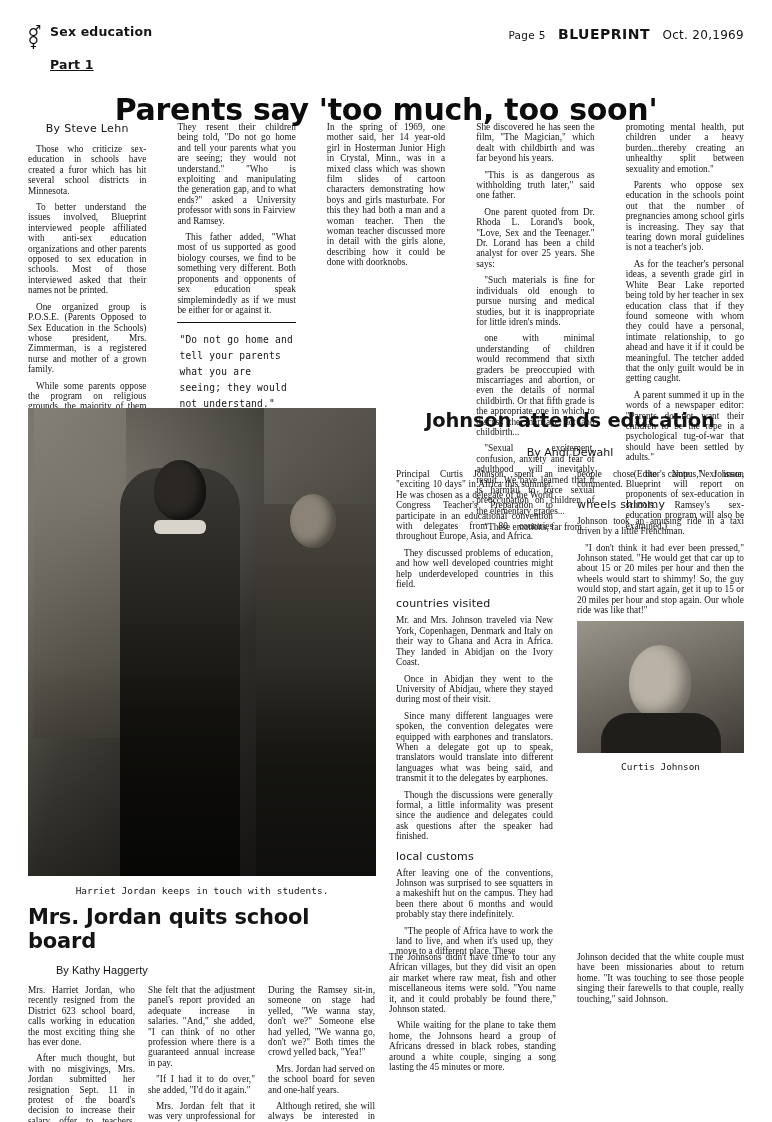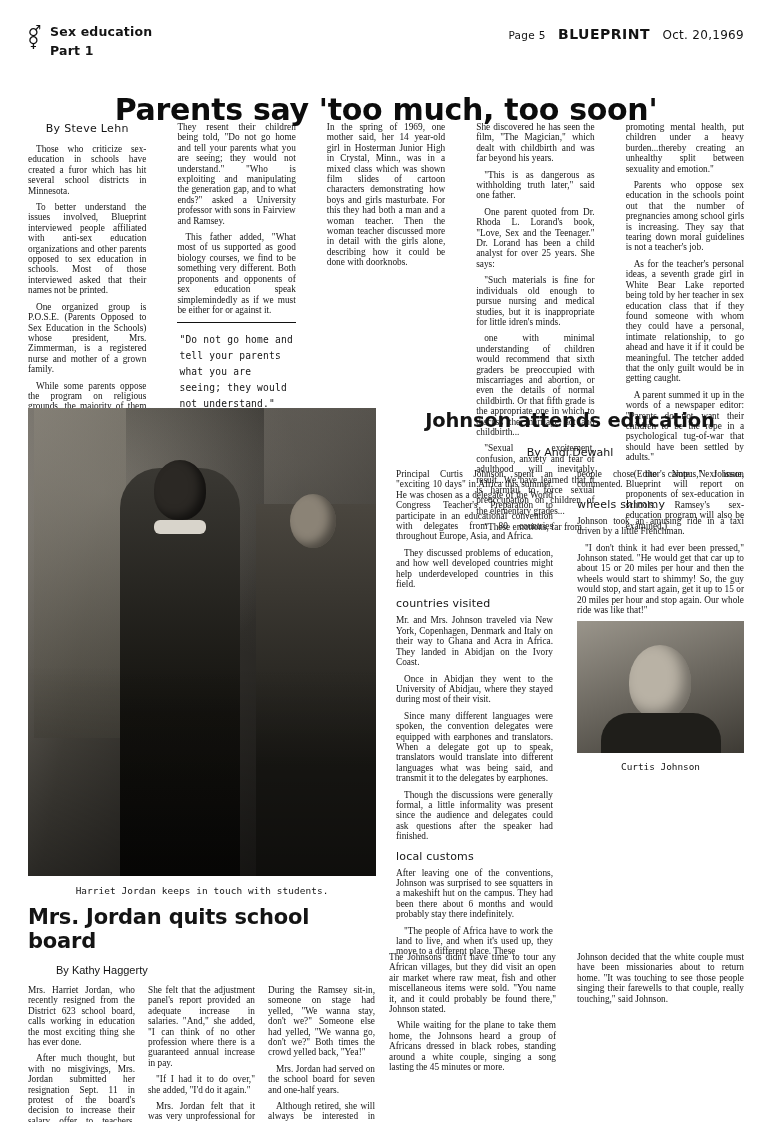--- a/index.html
+++ b/index.html
@@ -33,21 +33,21 @@
     width:16px;
   }
   .gender-glyph div { line-height:11px; }
   .mast-title {
     font-family:"DejaVu Sans", sans-serif;
     font-weight:bold;
     font-size:12.5px;
     line-height:12.5px;
     letter-spacing:0.2px;
   }
-  .mast-title div:last-child { margin-top:6px; }
+  .mast-title div:last-child { margin-top:20px;text-decoration:underline; }
   .mast-right {
     position:absolute; right:0; top:0;
     font-family:"DejaVu Sans", sans-serif;
     font-size:12px;
     letter-spacing:0.3px;
     white-space:nowrap;
   }
   .mast-right .pg { font-size:10.5px; }
   .mast-right .bp { font-weight:bold; font-size:14px; letter-spacing:0.5px; }
   .mast-right .dt { font-size:12px; }

